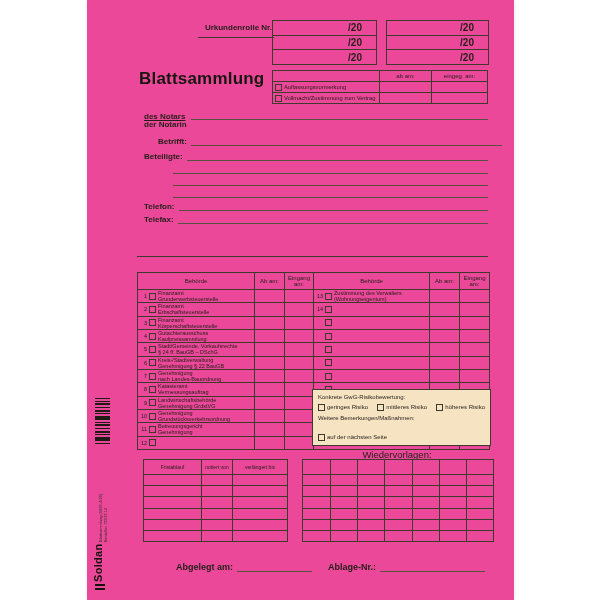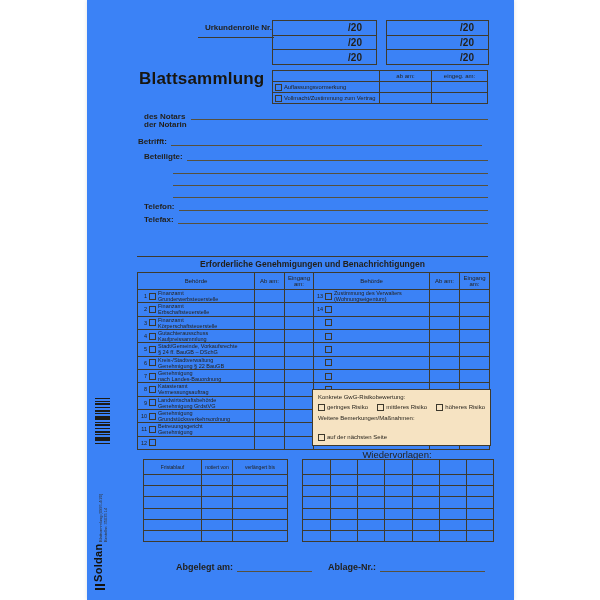--- a/index.html
+++ b/index.html
@@ -1,17 +1,17 @@
 <!DOCTYPE html>
 <html><head>
 <meta charset="utf-8">
 <style>
   html,body{margin:0;padding:0;background:#ffffff;width:600px;height:600px;overflow:hidden;
     font-family:"Liberation Sans", sans-serif;}
-  .paper{position:absolute;left:87px;top:0;width:427px;height:600px;background:#3b82f6;
+  .paper{position:absolute;left:87px;top:0;width:427px;height:600px;background:#ec4899;
     color:#221f19;box-shadow:0 0 4px rgba(0,0,0,.12);}
   .abs{position:absolute;}
   
   .urlabel{left:111px;top:23px;width:74px;height:14px;font-size:8px;font-weight:bold;
     text-align:right;border-bottom:1px solid #3e3a2e;padding-right:2px;line-height:10px;}
   .urbox{border:1px solid #3e3a2e;display:flex;flex-direction:column;}
   .urrow{flex:1;display:flex;align-items:center;justify-content:flex-end;
     padding-right:14px;font-size:10px;font-weight:bold;border-top:1px solid #3e3a2e;}
   .urrow:first-child{border-top:none;}
   .title{left:52px;top:69px;font-size:17px;font-weight:bold;letter-spacing:.2px;color:#181610;}
@@ -98,46 +98,45 @@
     <div class="c"></div>
     <div class="c"></div>
     <div class="c nl vlab">
         <span class="cb"></span>
         <span>Vollmacht/Zustimmung zum Vertrag</span>
       </div>
     <div class="c"></div>
     <div class="c"></div>
   </div>
 
-  <div class="abs flab" style="left:57px;top:112px;">des Notars</div>
+  <div class="abs flab" style="left:57px;top:112px;text-decoration:underline;">des Notars</div>
   <div class="abs flab" style="left:57px;top:120px;">der Notarin</div>
   <div class="abs u" style="left:104px;top:111px;width:297px;height:8px;"></div>
 
-  <div class="fr" style="left:51px;top:136px;width:344px;">
+  <div class="fr" style="left:71px;top:136px;width:344px;">
     <span class="flab">Betrifft:</span>
       <span class="fl"></span>
   </div>
   <div class="fr" style="left:57px;top:151px;width:344px;">
     <span class="flab">Beteiligte:</span>
       <span class="fl"></span>
   </div>
   <div class="abs u" style="left:86px;top:165px;width:315px;height:8px;"></div>
   <div class="abs u" style="left:86px;top:177px;width:315px;height:8px;"></div>
   <div class="abs u" style="left:86px;top:189px;width:315px;height:8px;"></div>
   <div class="fr" style="left:57px;top:214px;width:344px;">
     <span class="flab">Telefax:</span>
       <span class="fl"></span>
   </div>
   <div class="fr" style="left:57px;top:201px;width:344px;">
     <span class="flab">Telefon:</span>
       <span class="fl"></span>
   </div>
 
   <div class="abs secline"></div>
-  <div class="abs sectitle">Erforderliche Genehmigungen und Benachrichtigungen</div>
 
   <div class="abs grid gt">
 
     <div class="c nl nt h">Behörde</div>
     <div class="c nt h">Ab am:</div>
     <div class="c nt h">Eingang am:</div>
     <div class="c nt h">Behörde</div>
     <div class="c nt h">Ab am:</div>
     <div class="c nt h">Eingang am:</div>
 

